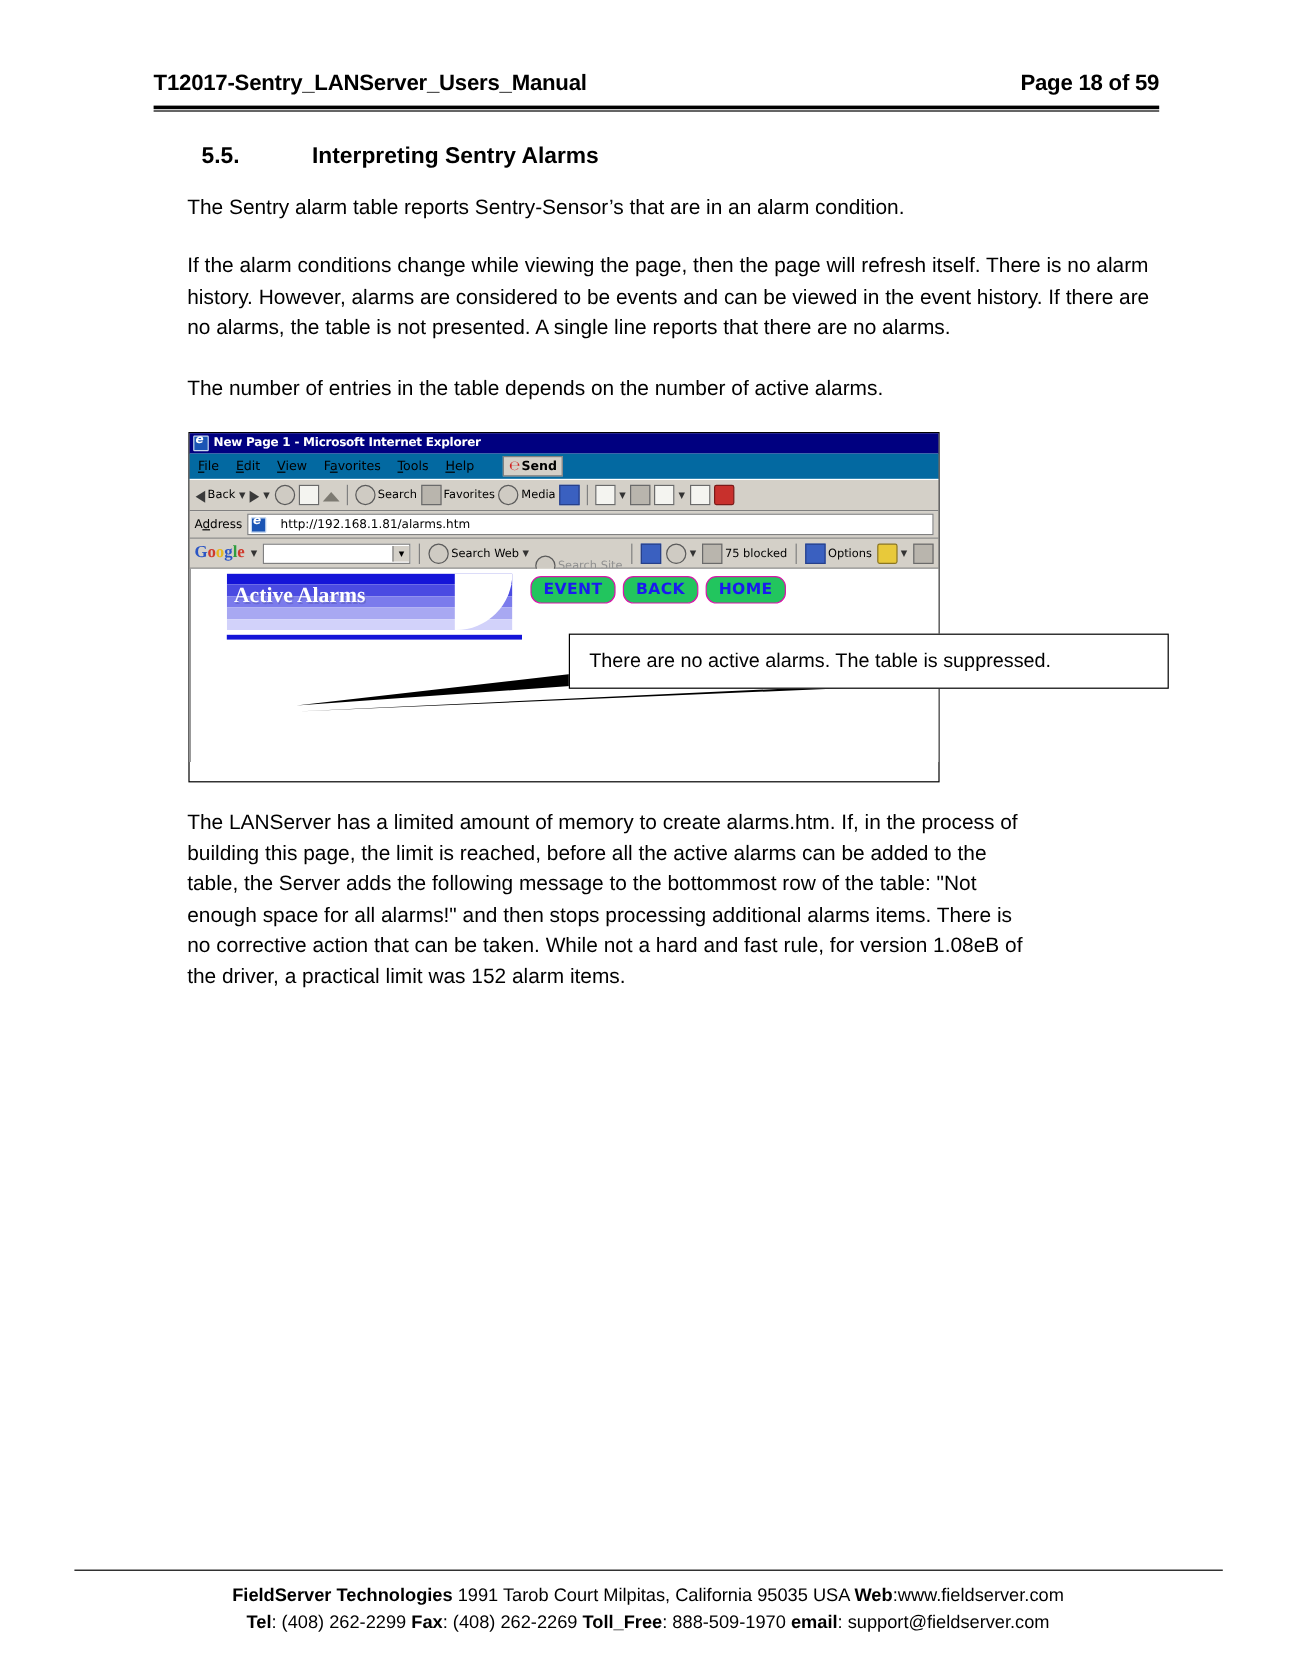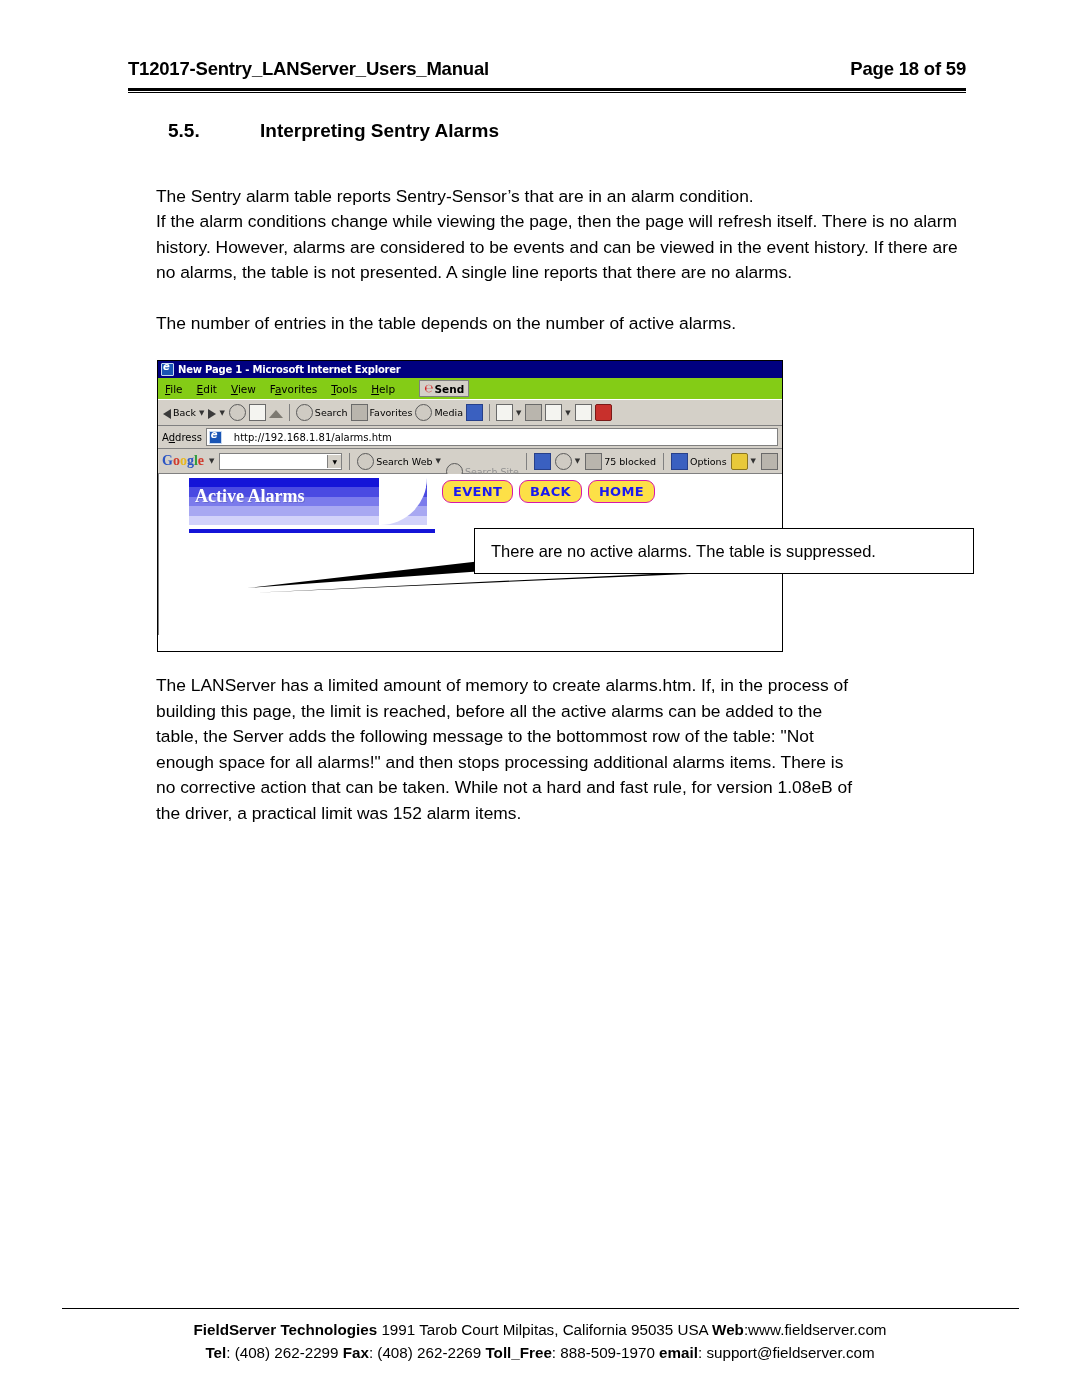--- a/index.html
+++ b/index.html
@@ -60,21 +60,21 @@
   }
 
   
   .body-text {
     position: absolute;
     left: 156px;
     width: 800px;
     font-size: 17.4px;
     line-height: 25.5px;
   }
-  .p1 { top: 160px; margin-top: 24px; }
+  .p1 { top: 160px; }
   .p2 { top: 209px; width: 805px; }
   .p3 { top: 311px; }
   .p4 {
     top: 673px;
     width: 806px;
     text-align: justify;
   }
   .p4 > span { display: block; }
 
   
@@ -119,21 +119,21 @@
     left: 1px;
     top: -3px;
     font-size: 10px;
     color: #ffffff;
     font-weight: bold;
     font-style: italic;
   }
 
   .menubar {
     height: 21px;
-    background: #84cc16;
+    background: #0369a1;
     display: flex;
     align-items: center;
     padding-left: 7px;
     gap: 14px;
     border-bottom: 1px solid #ffffff;
   }
   .menubar .mi {
     font-size: 10.5px;
     color: #000;
     white-space: nowrap;
@@ -343,21 +343,21 @@
   }
   .nav-buttons {
     position: absolute;
     left: 283px;
     top: 6px;
     display: flex;
     gap: 6px;
     z-index: 4;
   }
   .nav-btn {
-    background: #fde047;
+    background: #22c55e;
     border: 1.5px solid #d618a8;
     border-radius: 9px;
     color: #1a1af0;
     font-weight: bold;
     font-size: 13px;
     padding: 3px 10px;
     letter-spacing: 0.3px;
     white-space: nowrap;
     font-family: "DejaVu Sans", sans-serif;
   }

